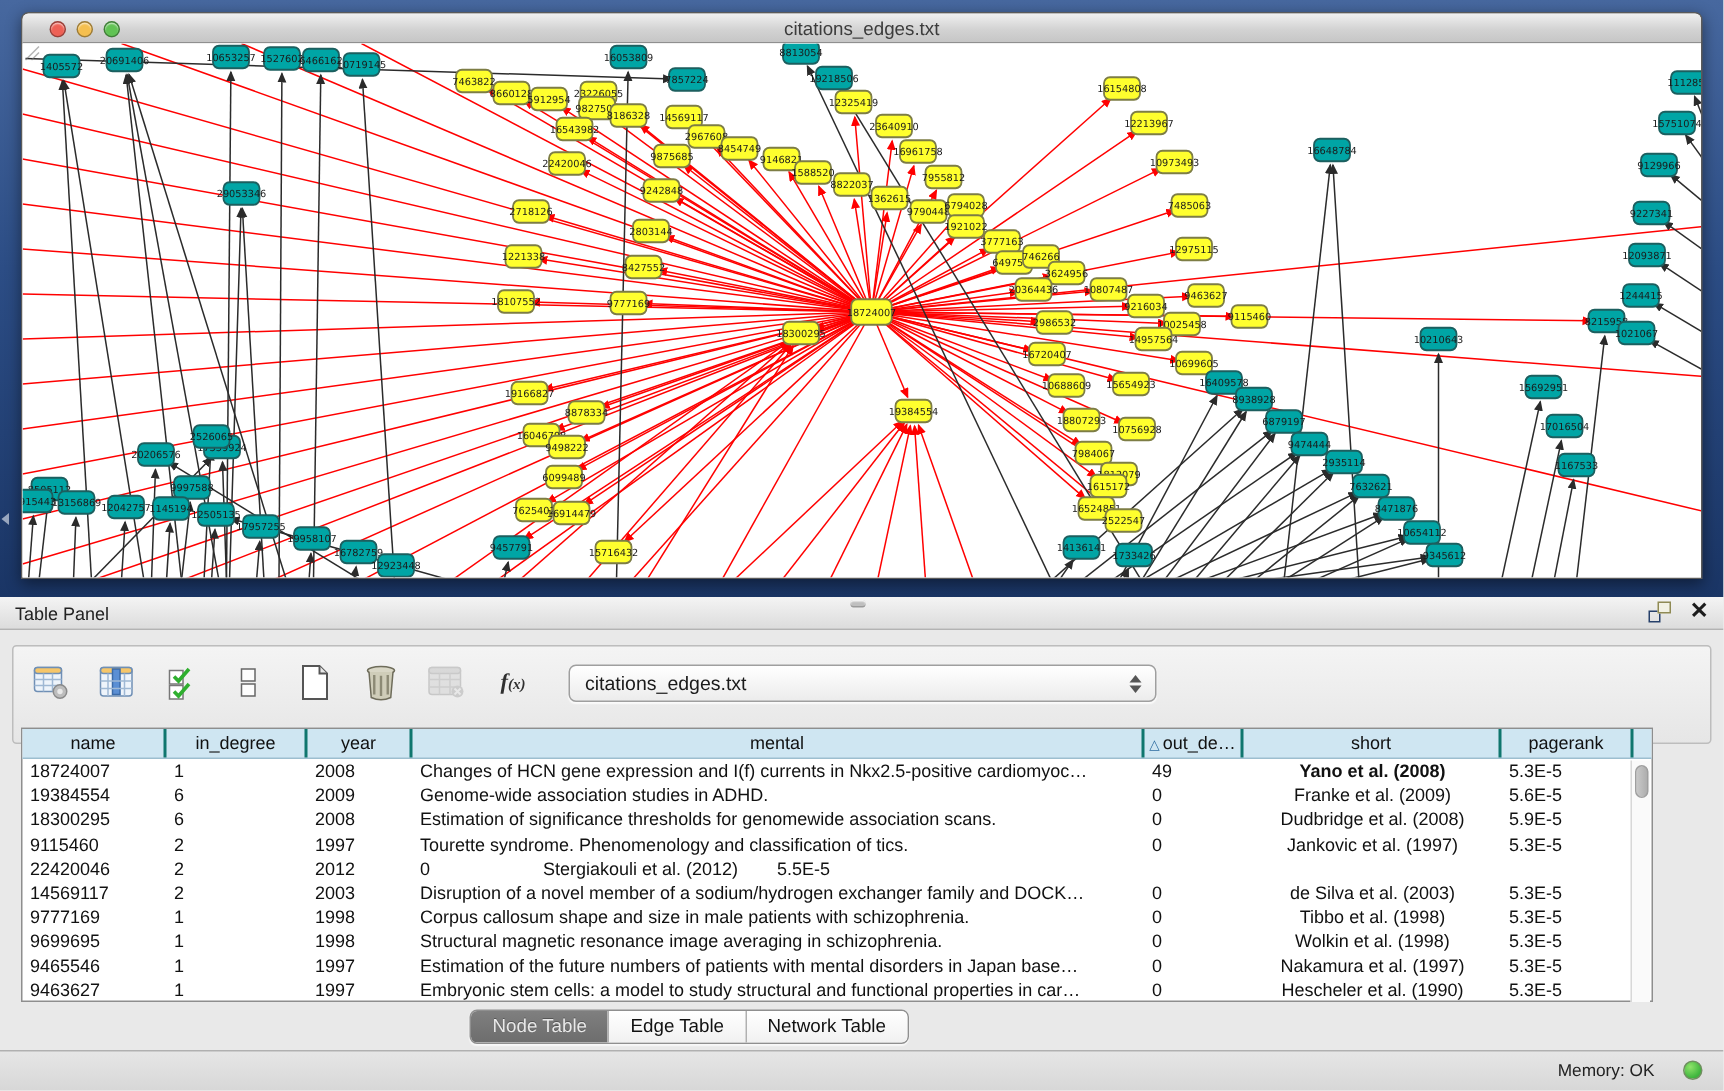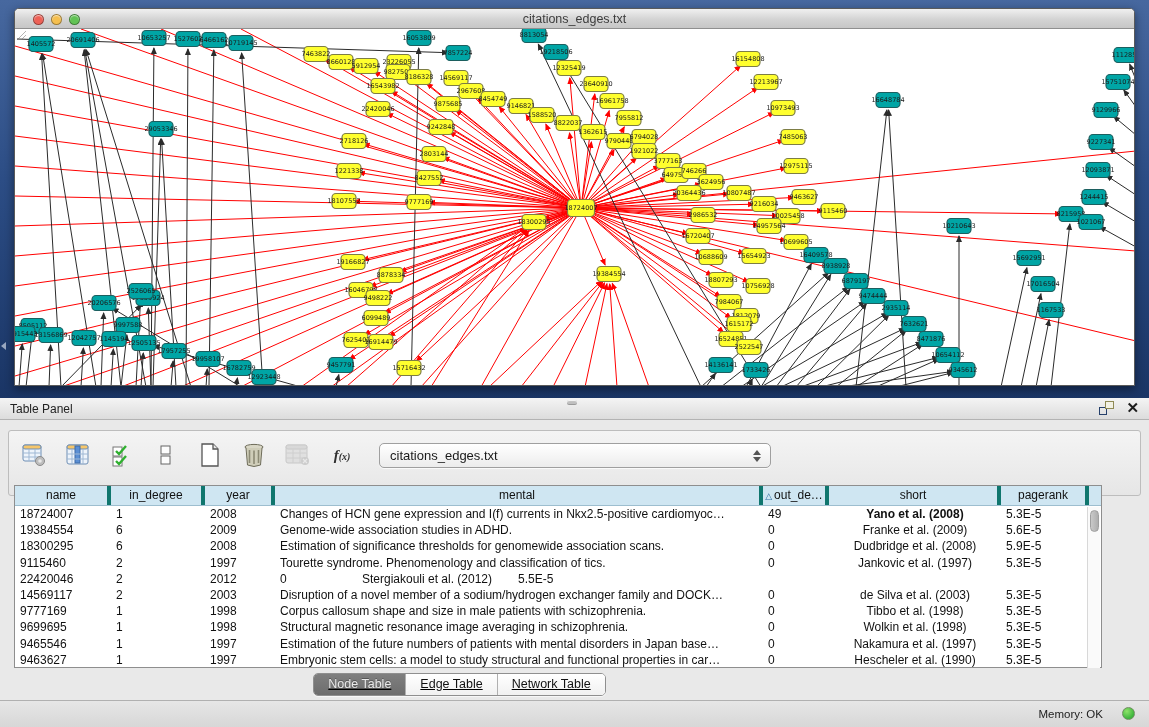--- a/index.html
+++ b/index.html
@@ -47,32 +47,32 @@
   .combo { position:relative; margin-left:8px; width:392px; height:25px; border:1px solid #9f9f9f; border-radius:5px;
     background:linear-gradient(180deg,#ffffff,#ececec); box-shadow:0 1px 1px rgba(255,255,255,.8); }
   .combo-label { position:absolute; left:10px; top:4px; font-size:13px; color:#1a1a1a; }
   .combo-stepper { position:absolute; right:8px; top:3px; width:10px; height:18px; display:flex; flex-direction:column; align-items:center; justify-content:center; gap:2px; }
   .arr-up { width:0; height:0; border-left:4px solid transparent; border-right:4px solid transparent; border-bottom:5px solid #555; }
   .arr-dn { width:0; height:0; border-left:4px solid transparent; border-right:4px solid transparent; border-top:5px solid #555; }
 
   
   .dtable { position:absolute; left:14px; top:87px; width:1088px; height:183px; background:#fff; border:1px solid #8e8e8e; }
   .thead { display:flex; height:20px; background:#cfe6f2; border-bottom:1px solid #9dbecf; }
-  .th { font-size:12px; color:#111; text-align:center; line-height:19px; border-right:4px solid #0f766e; overflow:hidden; white-space:nowrap; }
+  .th { font-size:12px; color:#111; text-align:center; line-height:19px; border-right:2px solid #0f766e; overflow:hidden; white-space:nowrap; }
   .sort-tri { color:#2e6da0; font-size:9px; margin-right:2px; }
   .tbody { position:relative; height:162px; overflow:hidden; }
   .trow { display:flex; height:16.2px; }
   .tcell { font-size:12px; color:#111; line-height:16px; padding-left:5px; white-space:nowrap; overflow:hidden; text-overflow:ellipsis; }
   .tcell.center { text-align:center; padding-left:0; }
   .vscroll { position:absolute; right:1px; top:21px; width:13px; height:161px; background:#fafafa; border-left:1px solid #d8d8d8; }
   .vthumb { position:absolute; left:2px; top:3px; width:9px; height:22px; border-radius:5px;
     background:linear-gradient(90deg,#c9c9c9,#aeaeae); border:1px solid #9f9f9f; }
 
   
-  .tabs-wrap { position:absolute; left:0; top:275px; width:919px; display:flex; justify-content:center;text-decoration:underline; }
+  .tabs-wrap { position:absolute; left:0; top:275px; width:919px; display:flex; justify-content:center; }
   .tabs { display:flex; border:1px solid #8f8f8f; border-radius:5px; overflow:hidden; background:#fff;
     box-shadow:0 1px 1px rgba(255,255,255,.7); }
   .tab { padding:3px 14px 4px; font-size:12.5px; color:#111; background:linear-gradient(180deg,#ffffff,#f1f1f1); border-right:1px solid #b0b0b0; }
   .tab:last-child { border-right:none; }
   .tab.selected { background:linear-gradient(180deg,#7f7f7f,#6d6d6d); color:#e9e9e9; text-shadow:0 -1px 0 rgba(0,0,0,.3); }
 
   
   .statusbar { position:absolute; left:0; top:302px; width:1149px; height:27px;
     background:linear-gradient(180deg,#e6e6e6,#d7d7d7); border-top:1px solid #b0b0b0; }
   .memory { position:absolute; right:14px; top:6px; display:flex; align-items:flex-end; gap:19px; }

